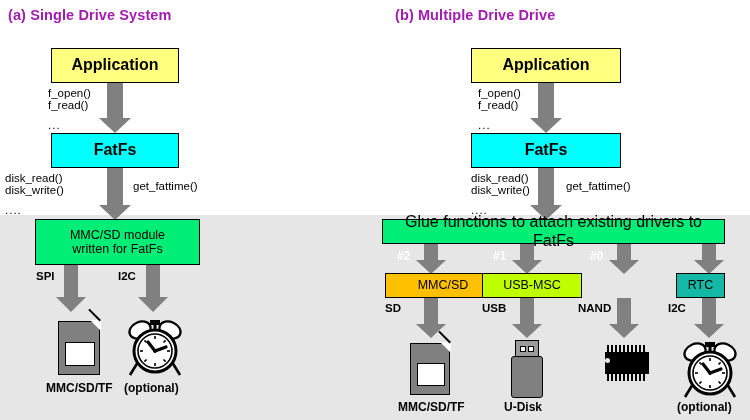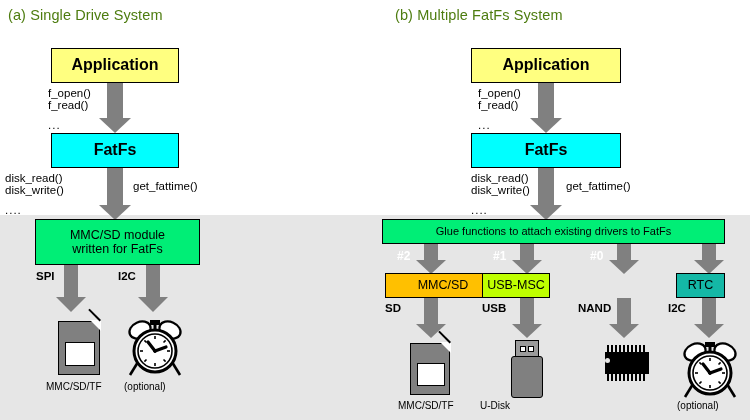--- a/index.html
+++ b/index.html
@@ -17,41 +17,41 @@
   .band{
     position:absolute;
     left:0;right:0;
     top:215px;bottom:0;
     background:#e6e6e6;
   }
   
   .panel-title{
     position:absolute;
     font-size:14.5px;
-    font-weight:normal;
-    color:#4d7c0f;
+    font-weight:bold;
+    color:#a21caf;
     letter-spacing:.1px;
     white-space:nowrap;
   }
   
   .box{
     position:absolute;
     box-sizing:border-box;
     border:1.6px solid #000;
     display:flex;
     align-items:center;
     justify-content:center;
     text-align:center;
     color:#000;
     line-height:1.15;
     white-space:pre-line;
   }
   .box.bigbold{font-size:16px;font-weight:bold;}
   .box.mid{font-size:12.5px;}
-  .box.small{font-size:11px;}
+  .box.small{font-size:16px;}
   .arrowwrap{position:absolute;}
   .arrowwrap .shaft{
     position:absolute;left:50%;top:0;
     transform:translateX(-50%);
     background:#808080;
   }
   .arrowwrap .head{
     position:absolute;left:50%;bottom:0;
     transform:translateX(-50%);
     width:0;height:0;
@@ -59,21 +59,21 @@
     border-right-style:solid;border-right-color:transparent;
     border-top-style:solid;border-top-color:#808080;
   }
   
   .ftext{
     position:absolute;
     color:#000;
     white-space:pre-line;
   }
   .api{font-size:11.5px;}
-  .capt{font-size:10px;font-weight:normal;}
+  .capt{font-size:12px;font-weight:bold;}
   .note{font-size:12.5px;font-weight:bold;line-height:1.45;}
   .busname{font-size:11.5px;font-weight:bold;}
   .drvnum{font-size:12px;font-weight:bold;color:#ffffff;}
   .dots{font-size:11.5px;letter-spacing:1px;}
   
   .icon{position:absolute;}
   
   .sdcard{
     position:absolute;
     background:#808080;
@@ -190,21 +190,21 @@
         <line x1="39.6" y1="43.6" x2="37.5" y2="41.5"></line>
         <line x1="18.4" y1="22.4" x2="20.5" y2="24.5"></line>
       </g>
       <line x1="29" y1="33" x2="22" y2="24" stroke="#000" stroke-width="3.2" stroke-linecap="round"></line>
       <line x1="29" y1="33" x2="40" y2="29" stroke="#000" stroke-width="3.2" stroke-linecap="round"></line>
       <circle cx="29" cy="33" r="1.8" fill="#000"></circle>
     </svg>
   </div>
   <div class="ftext capt" style="left:124px;top:381px;">(optional)</div>
 
-  <div class="panel-title" style="left:395px;top:7px;">(b) Multiple FatFs System</div>
+  <div class="panel-title" style="left:395px;top:7px;">(b) Multiple Drive Drive</div>
 
   <div class="box bigbold" style="left:471px;top:48px;width:150px;height:35px;background:#ffff80;">Application</div>
 
   <div class="arrowwrap" style="left:530px;top:83px;width:32px;height:50px;">
     <div class="shaft" style="width:16px;height:36px;"></div>
     <div class="head" style="border-left-width:16px;border-right-width:16px;border-top-width:15px;"></div>
   </div>
   <div class="ftext api" style="left:478px;top:87px;">f_open()
 f_read()</div>
   <div class="ftext dots" style="left:478px;top:119px;">...</div>
@@ -240,34 +240,34 @@
       <div class="label" style="left:6px;top:19px;width:28px;height:23px;"></div>
     </div>
   </div>
   <div class="ftext capt" style="left:398px;top:400px;">MMC/SD/TF</div>
 
   <div class="arrowwrap" style="left:512px;top:244px;width:30px;height:30px;">
     <div class="shaft" style="width:14px;height:16px;"></div>
     <div class="head" style="border-left-width:15px;border-right-width:15px;border-top-width:14px;"></div>
   </div>
   <div class="ftext drvnum" style="left:493px;top:249px;">#1</div>
-  <div class="box mid" style="left:482px;top:273px;width:68px;height:25px;background:#bfff00;">USB-MSC</div>
+  <div class="box mid" style="left:482px;top:273px;width:100px;height:25px;background:#bfff00;">USB-MSC</div>
   <div class="ftext busname" style="left:482px;top:302px;">USB</div>
   <div class="arrowwrap" style="left:512px;top:298px;width:30px;height:40px;">
     <div class="shaft" style="width:14px;height:26px;"></div>
     <div class="head" style="border-left-width:15px;border-right-width:15px;border-top-width:14px;"></div>
   </div>
   <div class="icon usb" style="left:508px;top:340px;width:38px;height:58px;">
     <div class="conn" style="left:7px;top:0;width:24px;height:18px;">
       <div class="pin" style="left:4px;top:5px;width:6px;height:6px;"></div>
       <div class="pin" style="left:12px;top:5px;width:6px;height:6px;"></div>
     </div>
     <div class="body" style="left:3px;top:16px;width:32px;height:42px;"></div>
   </div>
-  <div class="ftext capt" style="left:480px;top:400px;">U-Disk</div>
+  <div class="ftext capt" style="left:504px;top:400px;">U-Disk</div>
 
   <div class="arrowwrap" style="left:609px;top:244px;width:30px;height:30px;">
     <div class="shaft" style="width:14px;height:16px;"></div>
     <div class="head" style="border-left-width:15px;border-right-width:15px;border-top-width:14px;"></div>
   </div>
   <div class="ftext drvnum" style="left:590px;top:249px;">#0</div>
   <div class="ftext busname" style="left:578px;top:302px;">NAND</div>
   <div class="arrowwrap" style="left:609px;top:298px;width:30px;height:40px;">
     <div class="shaft" style="width:14px;height:26px;"></div>
     <div class="head" style="border-left-width:15px;border-right-width:15px;border-top-width:14px;"></div>

